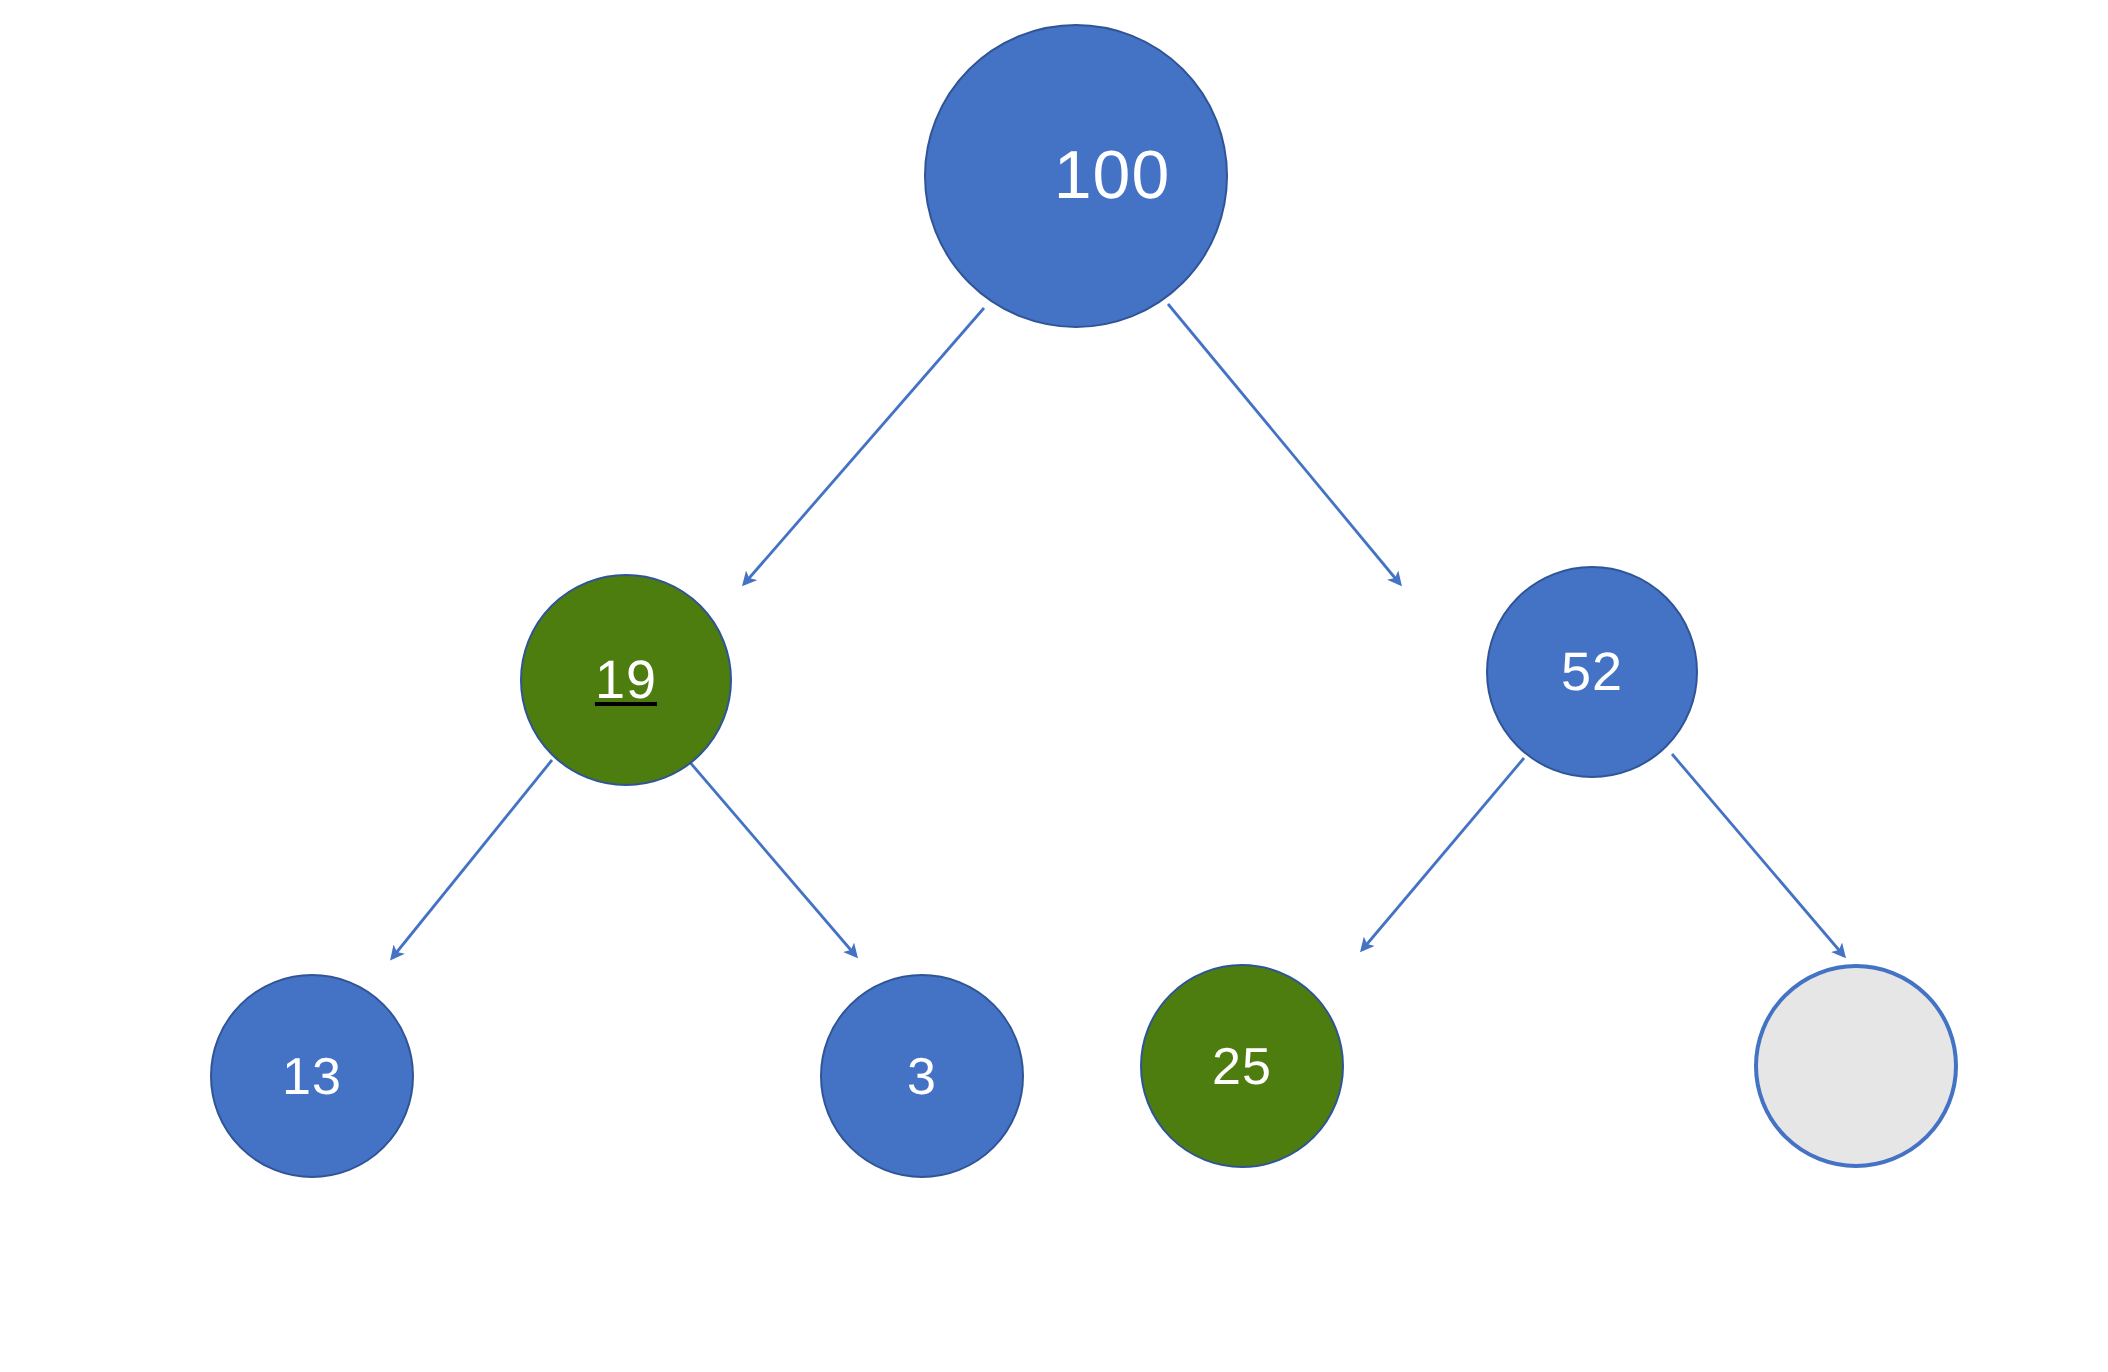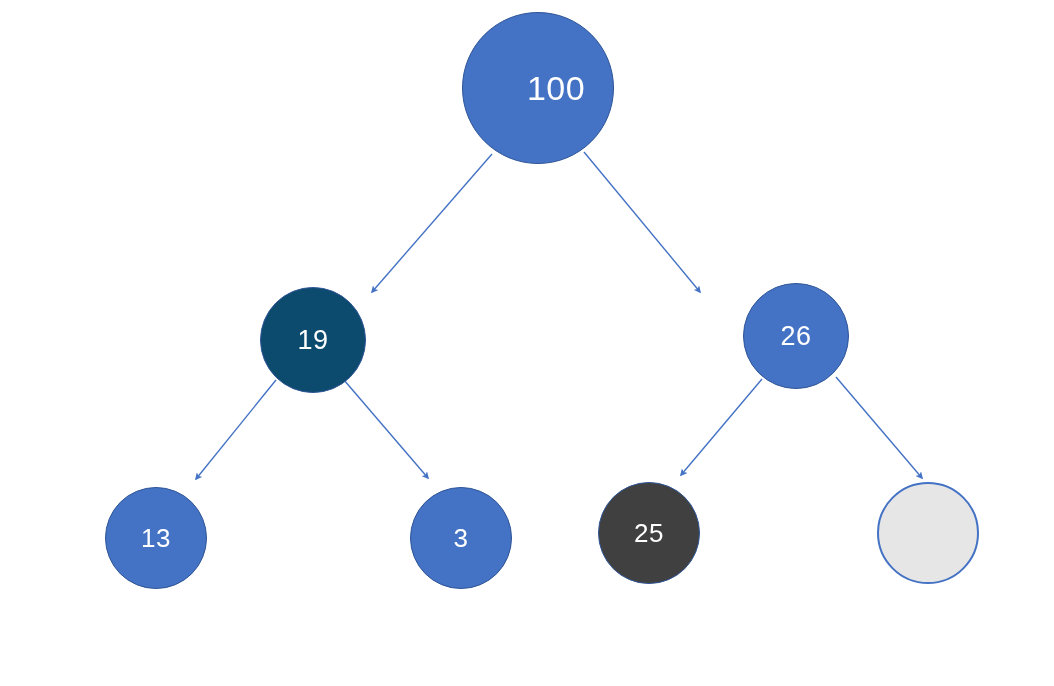--- a/index.html
+++ b/index.html
@@ -69,33 +69,33 @@
         <line x1="344" y1="380" x2="428" y2="478" stroke="#4472C4" stroke-width="1.4" marker-end="url(#arrowhead)"></line>
         <line x1="762" y1="379" x2="681" y2="475" stroke="#4472C4" stroke-width="1.4" marker-end="url(#arrowhead)"></line>
         <line x1="836" y1="377" x2="922" y2="478" stroke="#4472C4" stroke-width="1.4" marker-end="url(#arrowhead)"></line>
       </g>
   </svg>
 
   <div id="nodes-layer">
       <div class="tree-node filled" style="left: 462px; top: 12px; width: 152px; height: 152px; background: rgb(68, 114, 196); border-color: rgb(47, 85, 151);">
         <span class="node-label" style="font-size: 34px; color: rgb(255, 255, 255); margin-left: 36px;">100</span>
       </div>
-      <div class="tree-node filled" style="left: 260px; top: 287px; width: 106px; height: 106px; background: #0c4a6e; border-color: rgb(47, 85, 151);">
+      <div class="tree-node filled" style="left: 260px; top: 287px; width: 106px; height: 106px; background: #4d7c0f; border-color: rgb(47, 85, 151); text-decoration: underline;">
         <span class="node-label" style="font-size: 27px; color: rgb(255, 255, 255);">19</span>
       </div>
       <div class="tree-node filled" style="left: 743px; top: 283px; width: 106px; height: 106px; background: rgb(68, 114, 196); border-color: rgb(47, 85, 151);">
-        <span class="node-label" style="font-size: 27px; color: rgb(255, 255, 255);">26</span>
+        <span class="node-label" style="font-size: 27px; color: rgb(255, 255, 255);">52</span>
       </div>
       <div class="tree-node filled" style="left: 105px; top: 487px; width: 102px; height: 102px; background: rgb(68, 114, 196); border-color: rgb(47, 85, 151);">
         <span class="node-label" style="font-size: 26px; color: rgb(255, 255, 255);">13</span>
       </div>
       <div class="tree-node filled" style="left: 410px; top: 487px; width: 102px; height: 102px; background: rgb(68, 114, 196); border-color: rgb(47, 85, 151);">
         <span class="node-label" style="font-size: 26px; color: rgb(255, 255, 255);">3</span>
       </div>
-      <div class="tree-node filled" style="left: 598px; top: 482px; width: 102px; height: 102px; background: #404040; border-color: rgb(47, 85, 151);">
+      <div class="tree-node filled" style="left: 570px; top: 482px; width: 102px; height: 102px; background: #4d7c0f; border-color: rgb(47, 85, 151);">
         <span class="node-label" style="font-size: 26px; color: rgb(255, 255, 255);">25</span>
       </div>
       <div class="tree-node empty" style="left: 877px; top: 482px; width: 102px; height: 102px; background: rgb(231, 230, 230); border-color: rgb(68, 114, 196);">
         <span class="node-label" style="font-size: 26px; color: rgb(255, 255, 255);"></span>
       </div>
     </div>
 
 </div>
 
 </body></html>

